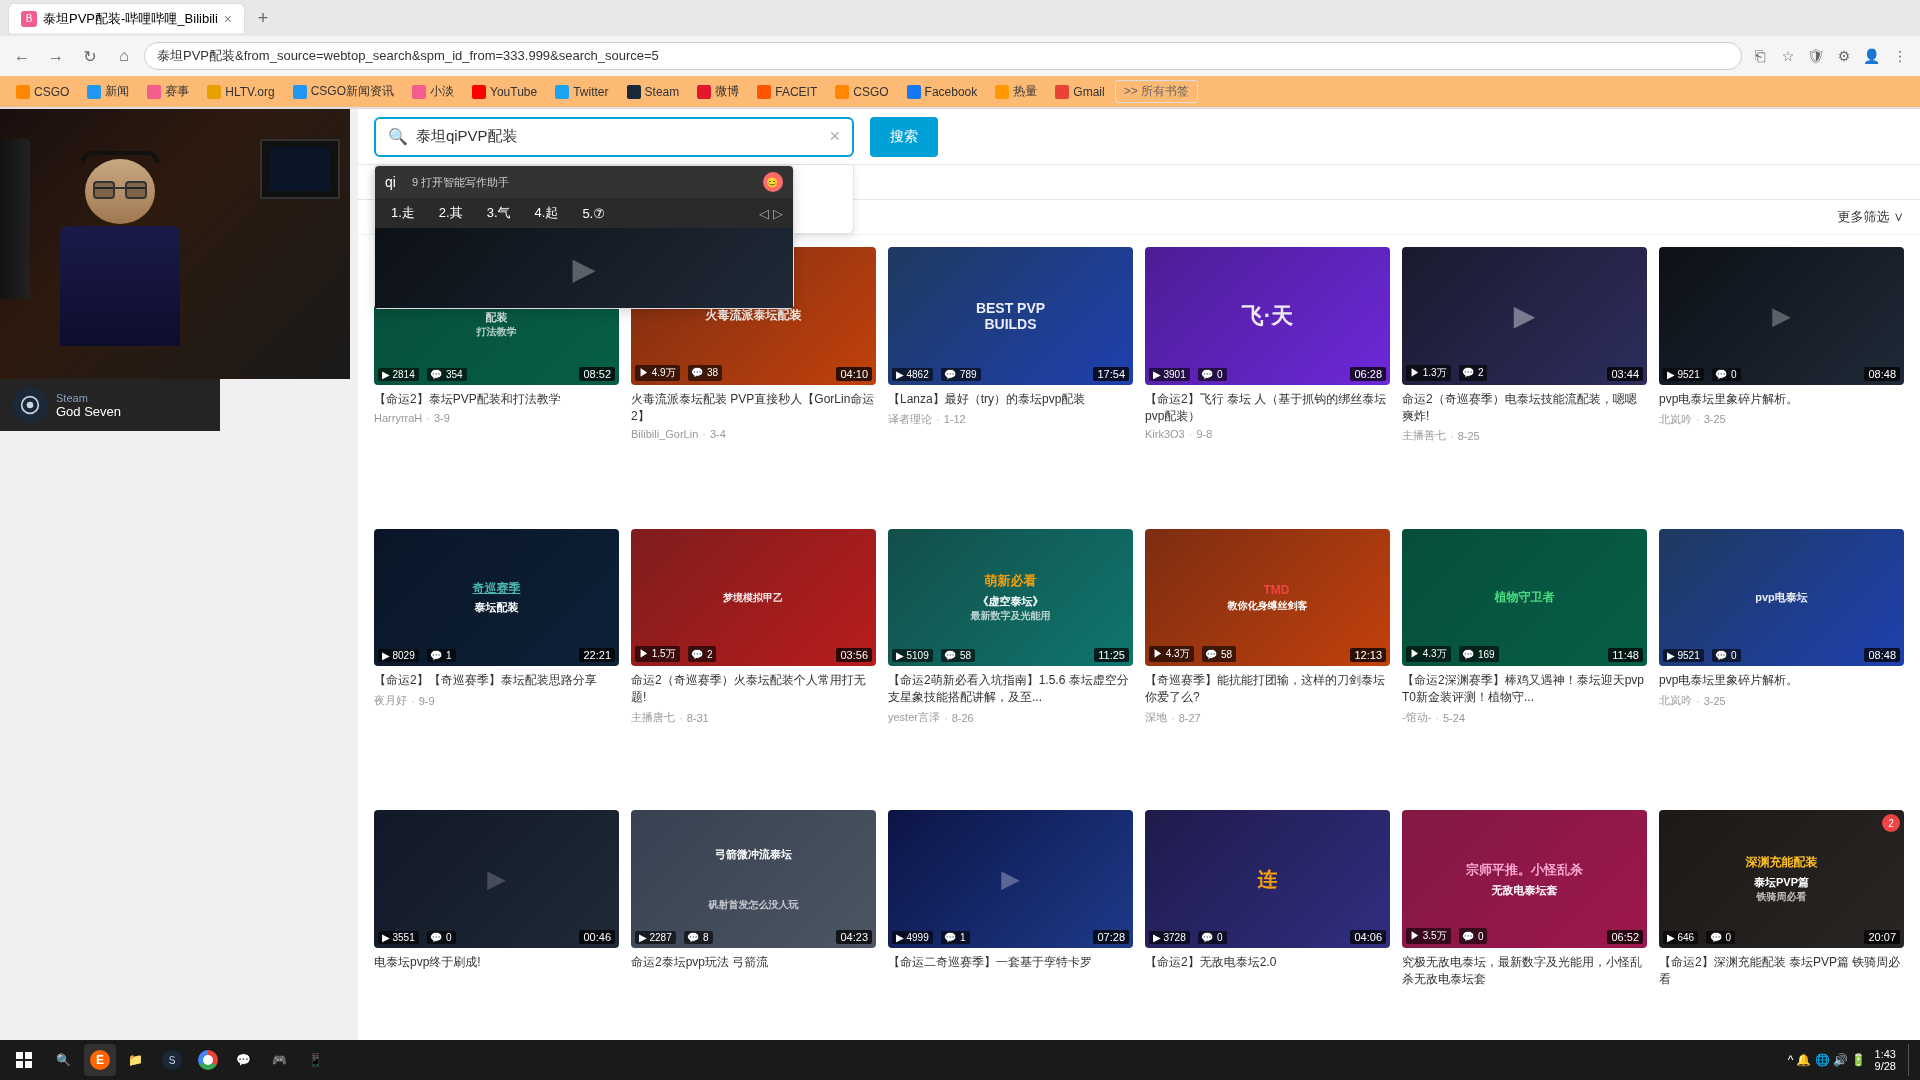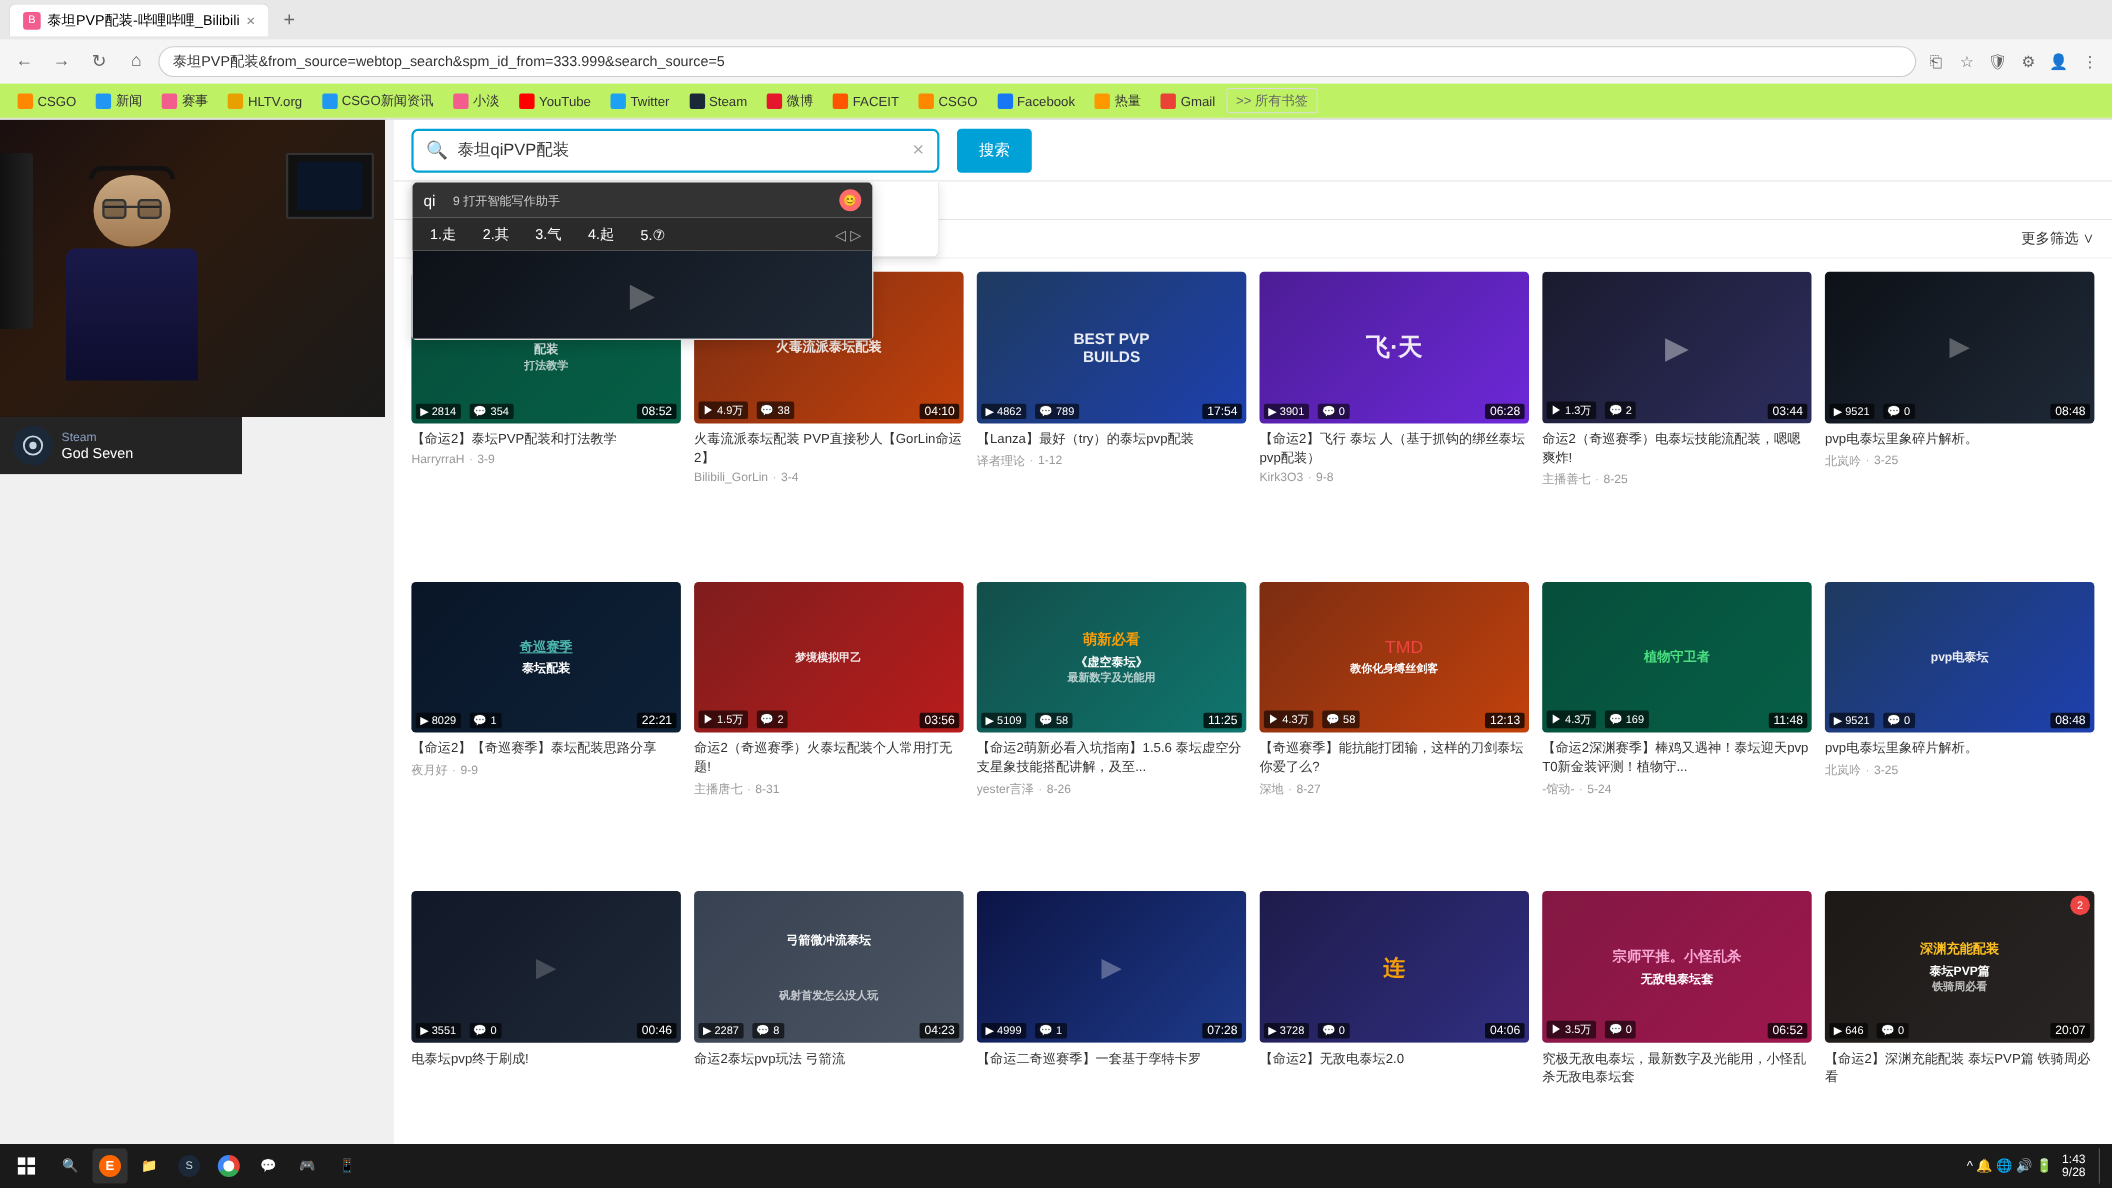--- a/index.html
+++ b/index.html
@@ -13,21 +13,21 @@
     .tab-favicon { width: 16px; height: 16px; background: #f90; border-radius: 50%; }
     .tab-close { margin-left: auto; cursor: pointer; color: #888; font-size: 14px; }
     .new-tab-btn { width: 28px; height: 28px; display: flex; align-items: center; justify-content: center; border-radius: 50%; cursor: pointer; font-size: 18px; color: #666; }
 
     .address-bar-row { display: flex; align-items: center; background: #f5f5f5; height: 40px; padding: 0 8px; gap: 6px; }
     .nav-btn { width: 28px; height: 28px; display: flex; align-items: center; justify-content: center; cursor: pointer; color: #666; font-size: 16px; border-radius: 50%; }
     .address-input { flex: 1; height: 28px; border: 1px solid #ccc; border-radius: 14px; padding: 0 12px; font-size: 13px; background: #fff; color: #333; }
     .action-icons { display: flex; gap: 4px; align-items: center; }
     .action-icon { width: 24px; height: 24px; display: flex; align-items: center; justify-content: center; color: #666; cursor: pointer; font-size: 14px; }
 
-    .bookmarks-bar { display: flex; align-items: center; background: #bef264; height: 32px; padding: 0 8px; gap: 2px; border-bottom: 1px solid #e0e0e0; overflow: hidden; }
+    .bookmarks-bar { display: flex; align-items: center; background: #fdba74; height: 32px; padding: 0 8px; gap: 2px; border-bottom: 1px solid #e0e0e0; overflow: hidden; }
     .bookmark-item { display: flex; align-items: center; gap: 4px; padding: 2px 8px; border-radius: 4px; cursor: pointer; font-size: 12px; color: #333; white-space: nowrap; }
     .bookmark-favicon { width: 14px; height: 14px; border-radius: 2px; }
 
     
     .content-area { display: flex; width: 100%; height: calc(1080px - 108px); position: relative; }
 
     
     .webcam-overlay { position: absolute; left: 0; top: 0; width: 350px; height: 270px; background: #1a1a2e; z-index: 10; overflow: hidden; }
 
     
@@ -455,21 +455,21 @@
           </div>
           <div class="video-duration">11:25</div>
         </div>
         <div class="video-title">【命运2萌新必看入坑指南】1.5.6 泰坛虚空分支星象技能搭配讲解，及至...</div>
         <div class="video-author">yester言泽 <span class="video-author-dot">·</span> 8-26</div>
       </div>
 
       <div class="video-card">
         <div class="video-thumb thumb-orange">
           <div class="thumb-text" style="font-size:11px;">
-            <div style="color:#ef4444;font-weight:normal;font-size:16px;margin-left:18px;">TMD</div>
+            <div style="color:#ef4444;font-weight:bold;font-size:12px;margin-left:18px;">TMD</div>
             <div style="color:#fff;font-size:10px;margin-top:2px;text-align:right;">教你化身缚丝剑客</div>
           </div>
           <div class="video-stats">
             <div class="video-stat">▶ 4.3万</div>
             <div class="video-stat">💬 58</div>
           </div>
           <div class="video-duration">12:13</div>
         </div>
         <div class="video-title">【奇巡赛季】能抗能打团输，这样的刀剑泰坛你爱了么?</div>
         <div class="video-author">深地 <span class="video-author-dot">·</span> 8-27</div>

